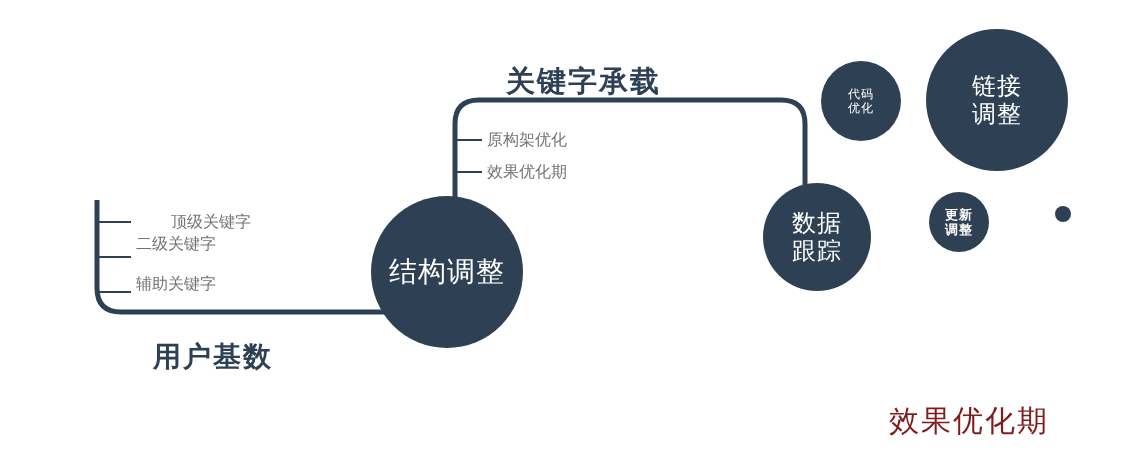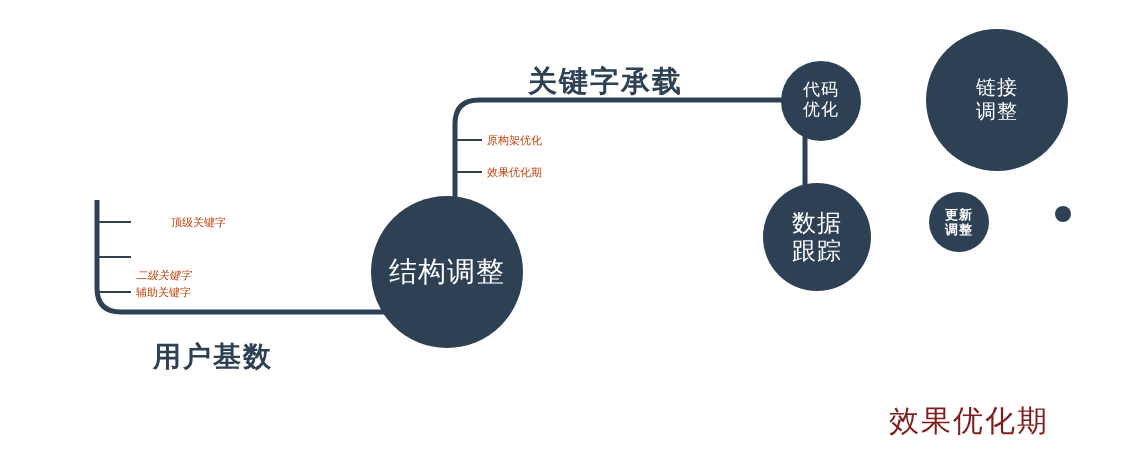--- a/index.html
+++ b/index.html
@@ -29,48 +29,48 @@
     display: flex; flex-direction: column;
     align-items: center; justify-content: center;
     text-align: center;
     z-index: 2;
     line-height: 1.18;
     letter-spacing: 1px;
   }
   .c-traffic        { left: 18px;  top: 56px;  width: 158px; height: 158px; font-size: 28px; }
   .c-structure      { left: 371px; top: 196px; width: 152px; height: 152px; font-size: 28px; }
   .c-data-tracking  { left: 763px; top: 183px; width: 108px; height: 108px; font-size: 24px; }
-  .c-code-opt       { left: 781px; top: 61px;  width: 80px;  height: 80px;  font-size: 17px; font-family: Liberation Mono, monospace; }
-  .c-link-adjust    { left: 926px; top: 29px;  width: 142px; height: 142px; font-size: 20px; }
+  .c-code-opt       { left: 821px; top: 61px;  width: 80px;  height: 80px;  font-size: 12px; }
+  .c-link-adjust    { left: 926px; top: 29px;  width: 142px; height: 142px; font-size: 24px; }
   .c-update-adjust  { left: 929px; top: 192px; width: 60px;  height: 60px;  font-size: 13px; font-weight: bold; }
   .c-dot            { left: 1055px; top: 206px; width: 16px; height: 16px; }
   .c-analysis       { left: 929px; top: 261px; width: 116px; height: 116px; font-size: 25px; }
 
   .edge-label {
     position: absolute;
     color: #2e4154;
     z-index: 2;
     font-weight: bold;
     letter-spacing: 2px;
     white-space: nowrap;
   }
   .l-user-base        { left: 153px; top: 326px; font-size: 28px; margin-top: 12px; }
-  .l-keyword-bearing  { left: 528px; top: 62px;  font-size: 29px; text-align: right; }
+  .l-keyword-bearing  { left: 506px; top: 62px;  font-size: 29px; text-align: right; }
 
   .branch-label {
     position: absolute;
-    color: #c2410c;
-    font-size: 11px;
+    color: #737373;
+    font-size: 16px;
     z-index: 2;
     white-space: nowrap;
     line-height: 16px;
   }
   .b-t0 { left: 136px; top: 214px; margin-left: 35px; }
-  .b-t1 { left: 136px; top: 267px; font-style: italic; }
-  .b-t2 { left: 136px; top: 284px; }
+  .b-t1 { left: 136px; top: 236px; }
+  .b-t2 { left: 136px; top: 276px; }
   .b-s0 { left: 487px; top: 132px; }
   .b-s1 { left: 487px; top: 164px; }
 
   .caption {
     position: absolute;
     left: 889px; top: 401px;
     color: #7f1d1d;
     font-size: 30px;
     letter-spacing: 2px;
     z-index: 2;

